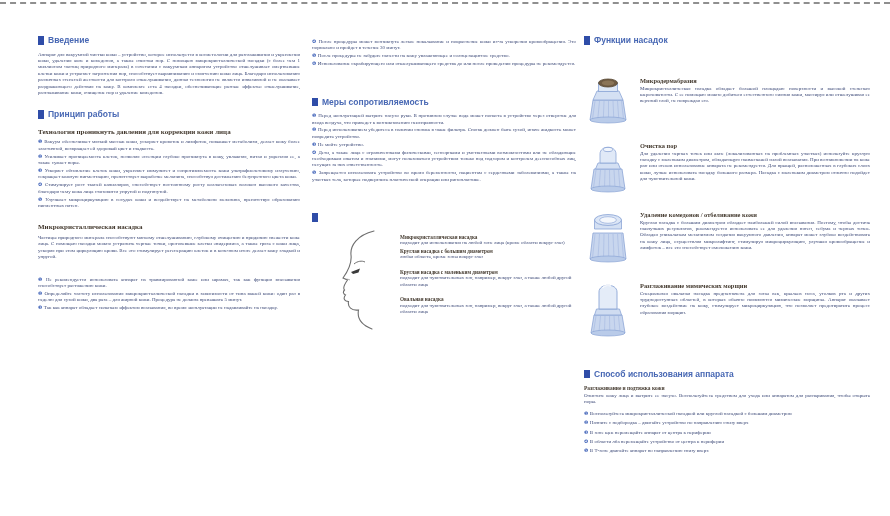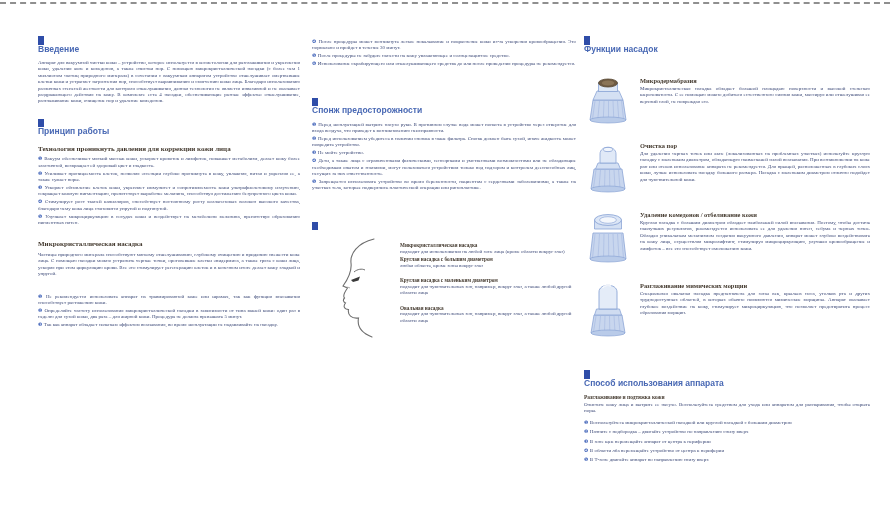--- a/index.html
+++ b/index.html
@@ -3,21 +3,21 @@
 <meta charset="utf-8">
 <style>
   html,body{margin:0;padding:0;background:#ffffff;}
   body{width:890px;height:516px;position:relative;overflow:hidden;}
   .cut{position:absolute;top:2px;left:0;width:890px;height:0;border-top:2px dashed #8f8f8f;}
   .col{position:absolute;top:36px;}
   #col1{left:38px;width:262px;}
   #col2{left:312px;width:264px;}
   #col3{left:584px;width:286px;}
   .h1{display:flex;align-items:flex-start;font-family:"Liberation Sans",sans-serif;font-weight:700;
-      font-size:8.5px;line-height:9.5px;color:#4868b4;margin:0 0 6px 0;flex-direction:column;}
+      font-size:8.5px;line-height:9.5px;color:#4868b4;margin:0 0 6px 0;}
   .h1 .sq{width:6px;height:8.5px;background:#2f4da8;margin-right:4px;flex:none;}
   .p,.li{font-family:"Liberation Serif",serif;font-size:5px;line-height:6.4px;color:#3d4a78;text-align:justify;}
   .li{margin-bottom:1.5px;}
   .num{color:#4f6fbe;font-family:"DejaVu Sans",sans-serif;font-size:4.8px;margin-right:1.5px;}
   .sub{font-family:"Liberation Serif",serif;font-weight:700;font-size:7px;color:#43392e;margin:0 0 3.5px 0;}
   .gap14{margin-bottom:14px;} .gap8{margin-bottom:8px;} .gap16{margin-bottom:16px;}
   .mt30{margin-top:30px;}
   
   .nzrow{display:flex;}
   .face{width:88px;flex:none;}
@@ -68,21 +68,21 @@
 
 <div class="col" id="col2">
   <div style="padding-top:3px;">
     <div class="li"><span class="num">❹</span><span>После процедуры может возникнуть легкое покалывание и покраснение кожи из-за ускорения кровообращения. Это нормально и пройдет в течение 30 минут.</span></div>
     <div class="li"><span class="num">❺</span><span>После процедуры не забудьте нанести на кожу увлажняющее и солнцезащитное средство.</span></div>
     <div class="li"><span class="num">❻</span><span>Использование скрабирующего или отшелушивающего средства до или после проведения процедуры не рекомендуется.</span></div>
   </div>
 
   <div class="h1 mt30">
     <span class="sq"></span>
-    <span>Спонж предосторожности</span>
+    <span>Меры сопротивляемость</span>
   </div>
   <div>
     <div class="li"><span class="num">❶</span><span>Перед эксплуатацией вытрите насухо руки. В противном случае вода может попасть в устройство через отверстие для входа воздуха, что приведет к возникновению неисправности.</span></div>
     <div class="li"><span class="num">❷</span><span>Перед использованием убедитесь в наличии спонжа в чаше фильтра. Спонж должен быть сухой, иначе жидкость может повредить устройство.</span></div>
     <div class="li"><span class="num">❸</span><span>Не мойте устройство.</span></div>
     <div class="li"><span class="num">❹</span><span>Дети, а также лица с ограниченными физическими, сенсорными и умственными возможностями или не обладающие необходимым опытом и знаниями, могут пользоваться устройством только под надзором и контролем дееспособных лиц, несущих за них ответственность.</span></div>
     <div class="li"><span class="num">❺</span><span>Запрещается использовать устройство во время беременности, пациентам с сердечными заболеваниями, а также на участках тела, которые подверглись пластической операции или ринопластике.</span></div>
   </div>
 
   <div class="h1 mt30">
@@ -112,21 +112,21 @@
       </div>
       <div class="nzentry sp">
         <div class="nzname">Овальная насадка</div>
         <div class="nzdesc">подходит для чувствительных зон, например, вокруг глаз, а также любой другой области лица</div>
       </div>
     </div>
   </div>
 </div>
 
 <div class="col" id="col3">
-  <div class="h1" style="margin-bottom:20px;">
+  <div class="h1" style="margin-bottom:28px;">
     <span class="sq"></span>
     <span>Функции насадок</span>
   </div>
 
   <div class="fn">
     <div class="fnimg">
       <svg width="48" height="52" viewBox="0 0 48 52">
         <path d="M9 26 L39 26 L42 46 L6 46 Z" fill="#c8d6ee" stroke="#8ba5d6" stroke-width="0.8"></path>
         <path d="M11 27 L8.5 45 M15.5 27 L13.8 45 M20 27 L19.3 45 M24.5 27 L24.5 45 M29 27 L29.8 45 M33.5 27 L34.8 45 M37.5 27 L39.5 45" stroke="#a9bce3" stroke-width="0.7" fill="none"></path>
         <ellipse cx="24" cy="46" rx="18" ry="3" fill="#b9cbe9" stroke="#8ba5d6" stroke-width="0.7"></ellipse>

